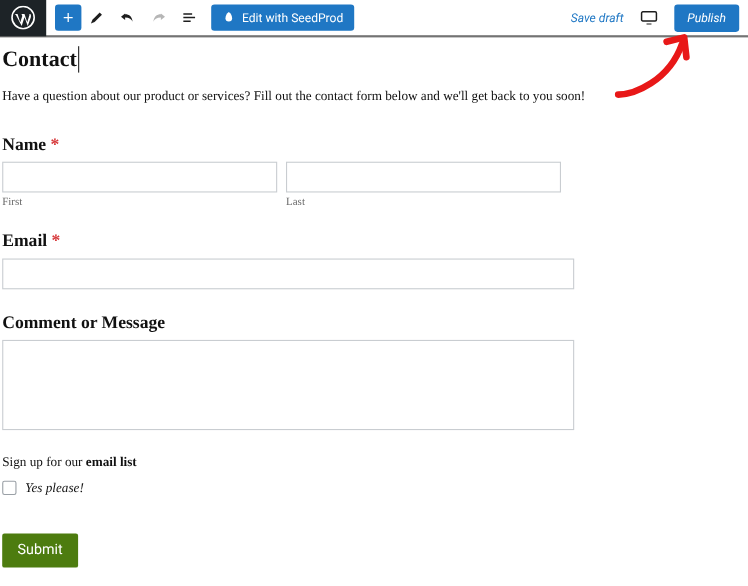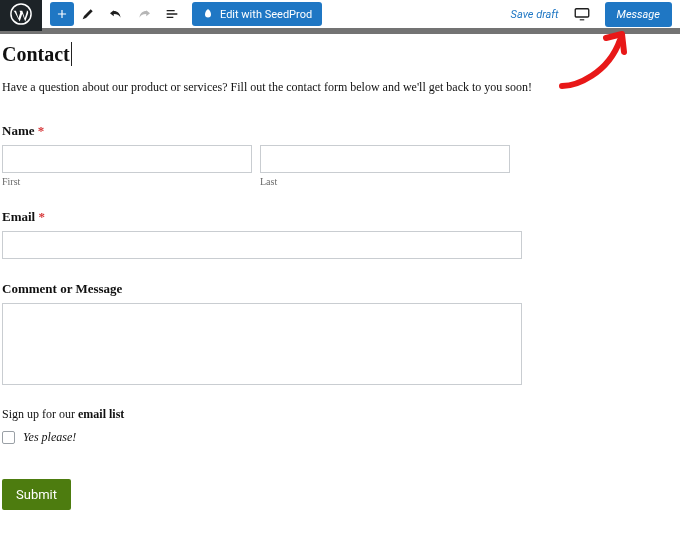--- a/index.html
+++ b/index.html
@@ -1,20 +1,20 @@
 <!DOCTYPE html>
 <html><head>
 <meta charset="utf-8">
 <style>
   * { box-sizing: border-box; }
   html, body { margin:0; padding:0; font-family: "Times New Roman", Times, serif; color:#111; background:#fff; }
   body { width:680px; height:533px; position:relative; overflow:hidden; }
 
   
-  .topbar { display:flex; align-items:center; height:34px; background:#fff; border-bottom:6px solid #737373; font-family:-apple-system,BlinkMacSystemFont,"Segoe UI",Roboto,sans-serif; }
+  .topbar { display:flex; align-items:center; height:34px; background:#fff; border-bottom:2px solid #737373; font-family:-apple-system,BlinkMacSystemFont,"Segoe UI",Roboto,sans-serif; }
   .wp-logo { width:42px; height:34px; background:#1d2327; display:flex; align-items:center; justify-content:center; }
   .wp-logo svg { width:22px; height:22px; }
   .sq-btn { width:24px; height:24px; margin-left:8px; border-radius:3px; display:flex; align-items:center; justify-content:center; }
   .sq-add { background:#1f77c4; color:#fff; }
   .tool-icon { width:28px; height:28px; display:flex; align-items:center; justify-content:center; color:#1e1e1e; }
   .tool-icon.disabled { color:#b6b6b6; }
   .seed-btn { height:24px; margin-left:6px; padding:0 10px; background:#1f77c4; color:#fff; border-radius:3px; font-size:11px; display:flex; align-items:center; gap:6px; }
   .seed-btn svg{width:12px;height:12px;}
   .top-right { margin-left:auto; display:flex; align-items:center; gap:14px; padding-right:8px;font-style:italic; }
   .save-draft { color:#1f77c4; font-size:11px; text-decoration:none; cursor:pointer; }
@@ -23,21 +23,21 @@
 
   
   .arrow { position:absolute; top:22px; right:34px; width:90px; height:70px; pointer-events:none; }
 
   
   .content { padding:0 2px 0 2px; }
   h1.title { font-size:20px; font-weight:700; margin:8px 0 14px 0; display:inline-block; }
   .cursor { display:inline-block; width:1px; height:24px; background:#222; vertical-align:bottom; margin-left:1px; }
   p.intro { font-size:12px; margin:0 0 28px 0; }
 
-  .label { font-size:13px; font-weight:700; margin-bottom:6px; }
+  .label { font-size:16px; font-weight:700; margin-bottom:6px; }
   .req { color:#d63638; }
   .row2 { display:flex; gap:8px; margin-bottom:2px;}
   .input { border:1px solid #c9cdd1; height:28px; background:#fff; }
   .row2 .col { flex:1; max-width:250px; }
   .sublabel { font-size:10px; color:#6a6a6a; margin-top:3px; }
 
   .section { margin-bottom:22px; max-width:520px;}
   .full .input { width:100%; }
   .textarea { border:1px solid #c9cdd1; height:82px; width:520px; background:#fff; }
 
@@ -89,21 +89,21 @@
   </div>
 
   <div class="top-right">
     <span class="save-draft">Save draft</span>
     <span class="view-icon">
       <svg width="18" height="18" viewBox="0 0 24 24">
           <rect x="3" y="5" width="18" height="11" rx="1.5" fill="none" stroke="#1e1e1e" stroke-width="1.8"></rect>
           <path d="M9 19h6v1.5H9z" fill="#1e1e1e"></path>
         </svg>
     </span>
-    <span class="publish-btn">Message</span>
+    <span class="publish-btn">Publish</span>
   </div>
 </div>
 
 <svg class="arrow" viewBox="0 0 90 70">
   <path d="M6 64 C 20 64, 52 52, 64 18" fill="none" stroke="#e81818" stroke-width="6" stroke-linecap="round"></path>
   <path d="M50 16 L66 12 L68 30" fill="none" stroke="#e81818" stroke-width="6" stroke-linecap="round" stroke-linejoin="round"></path>
 </svg>
 
 <div class="content">
   <h1 class="title"><span>Contact</span><span class="cursor"></span></h1>

